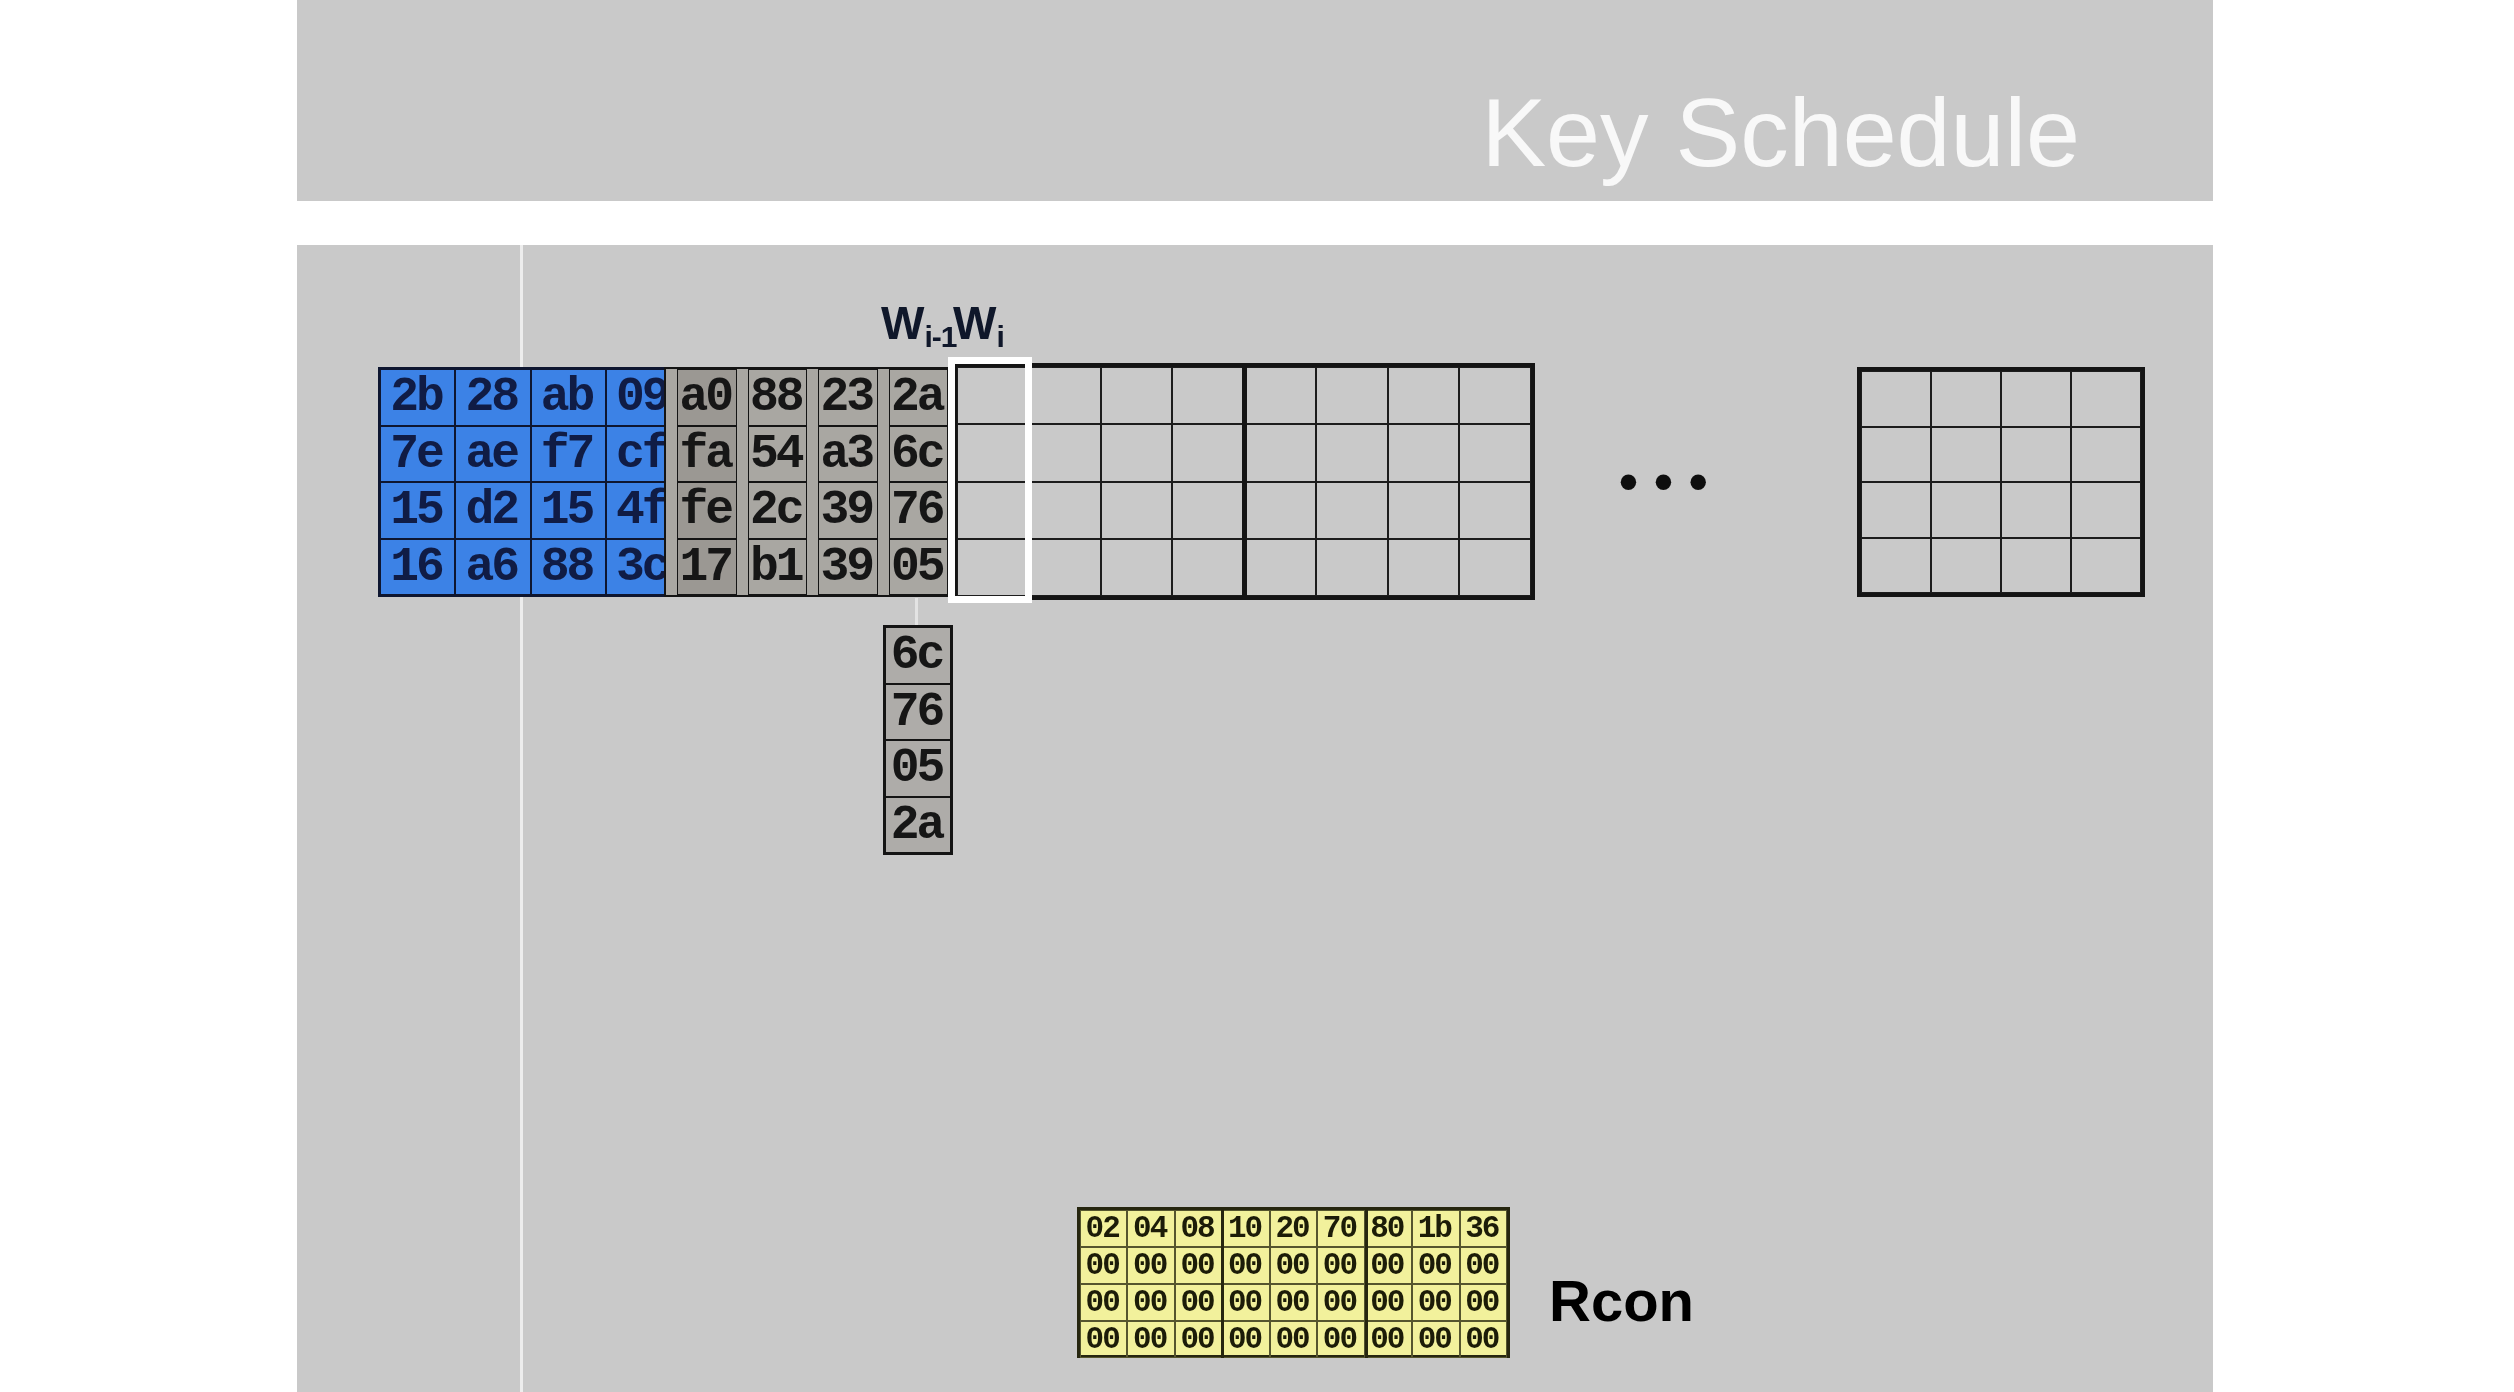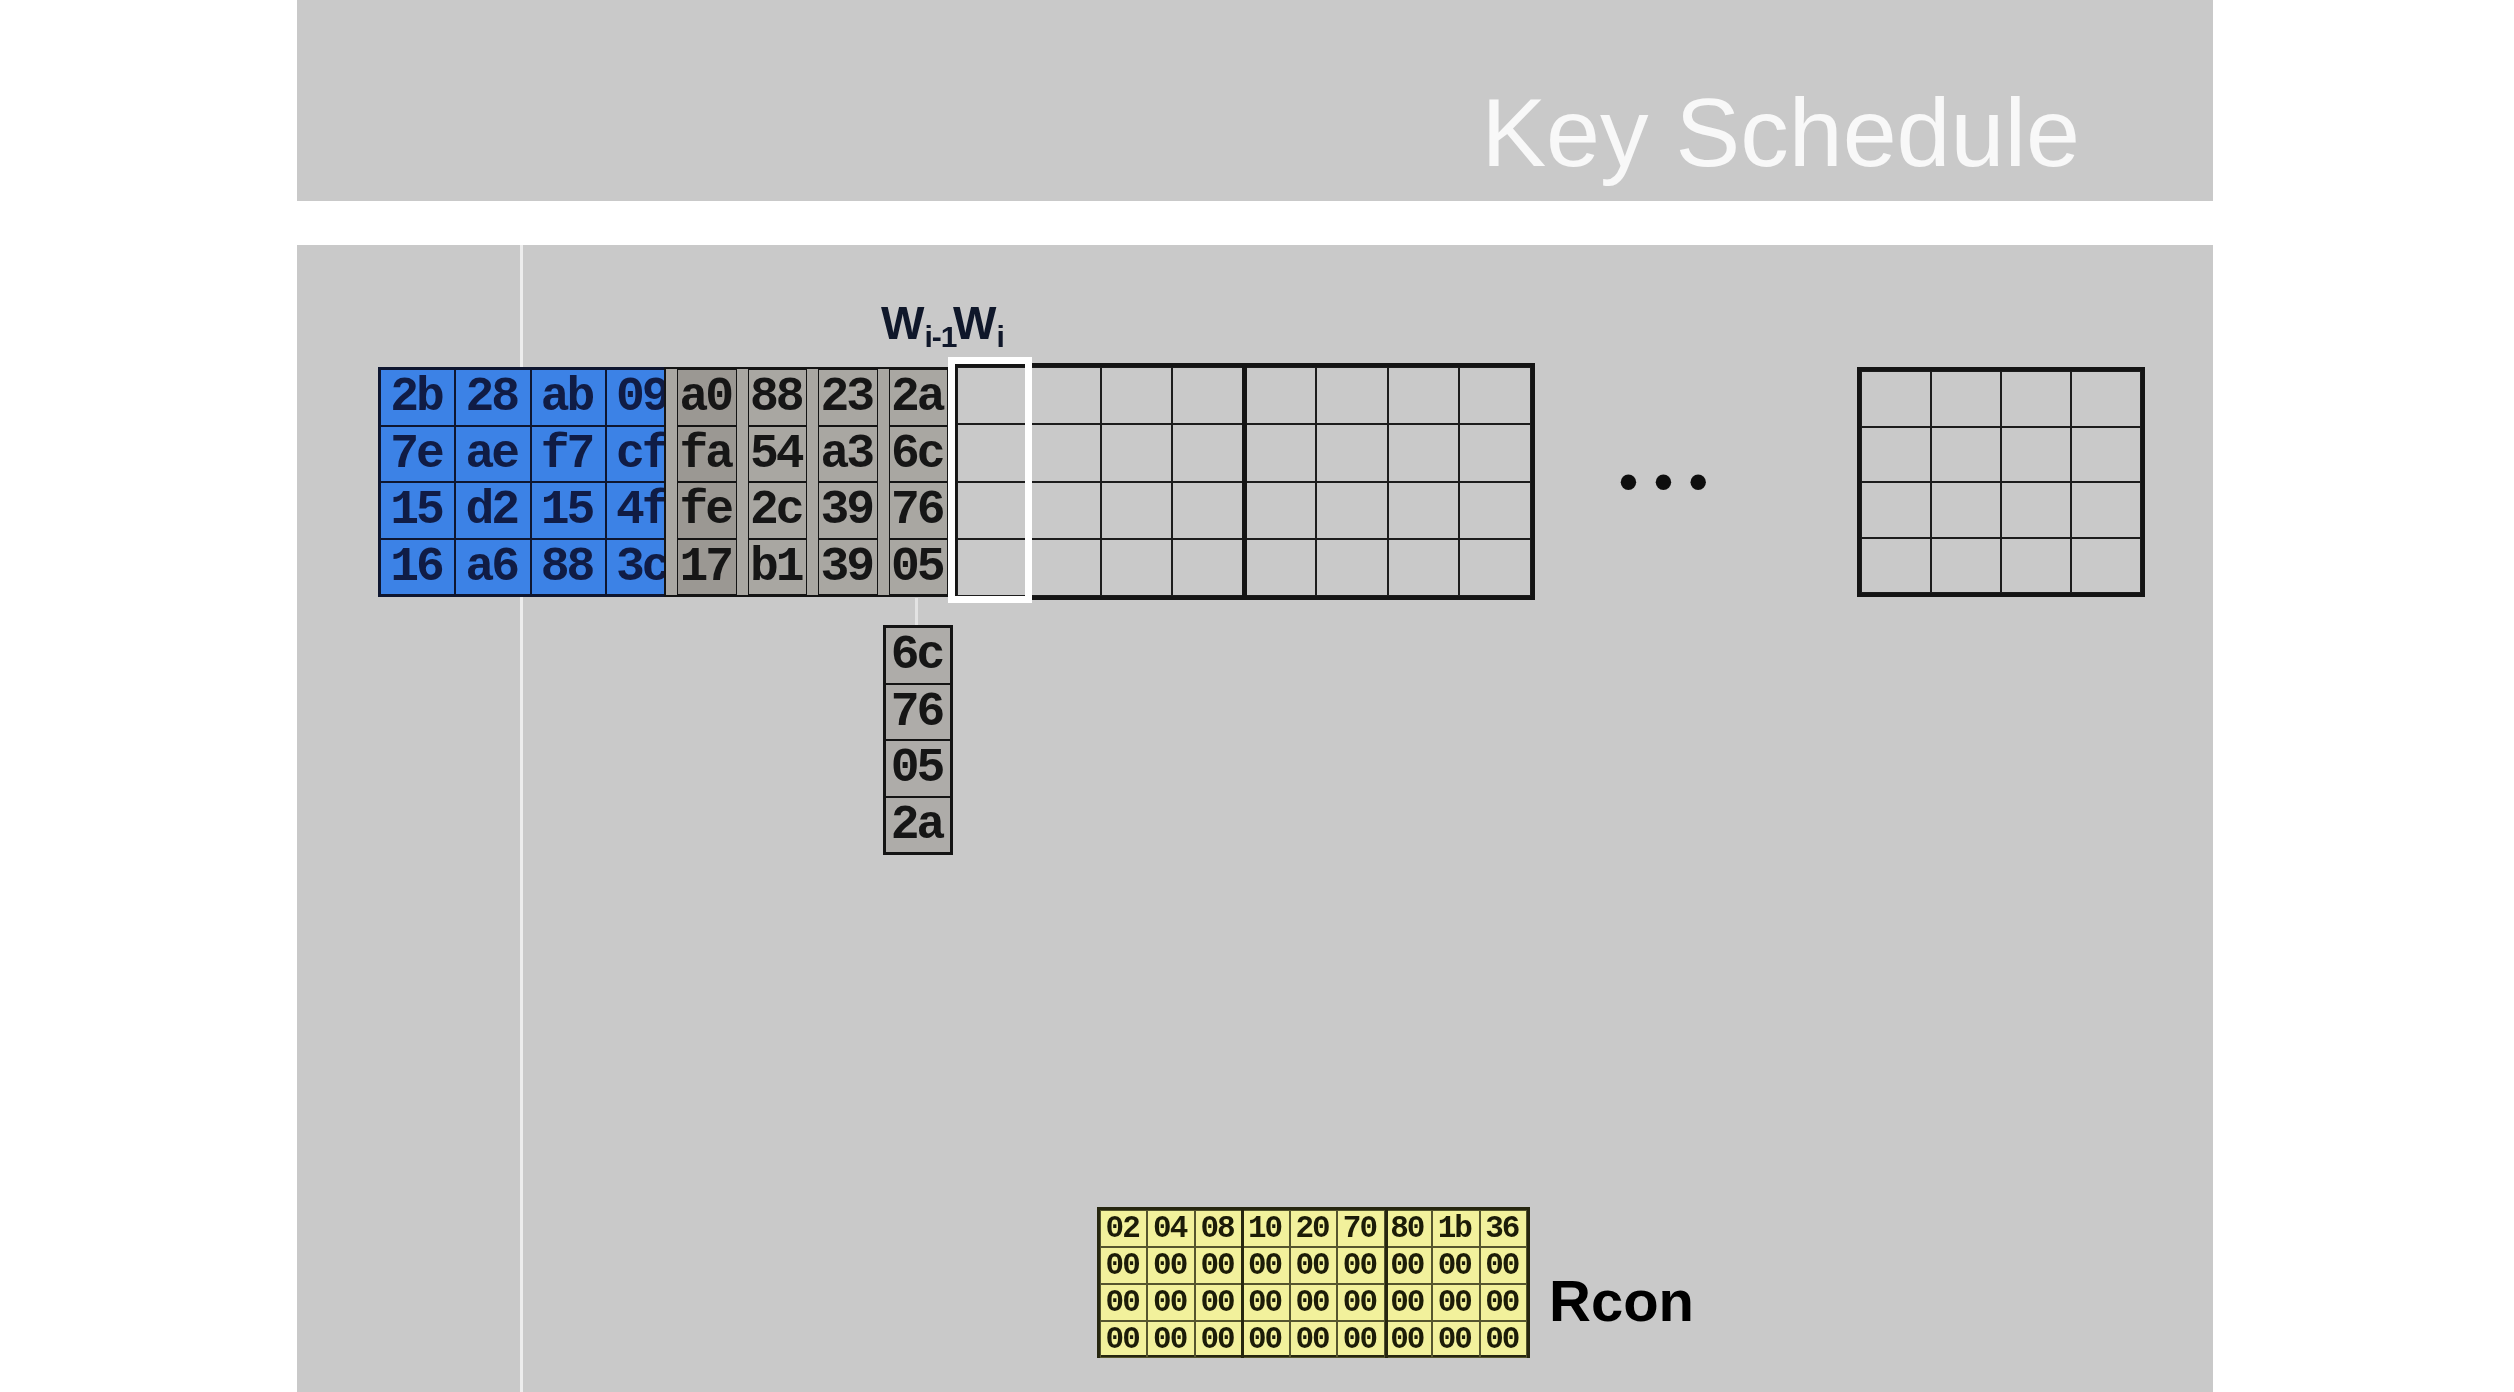--- a/index.html
+++ b/index.html
@@ -74,21 +74,21 @@
   
   #rotword-col{left:586px;top:380px;width:70px;height:230px;
     grid-template-columns:1fr;grid-template-rows:repeat(4,1fr);
     background:var(--rotword-gray,#aeaca9);border:2px solid #141414;}
   #rotword-col .cell{border:1.5px solid #141414;color:#161616;}
 
   #rotword-label{position:absolute;left:706px;top:460px;
     font-size:60px;font-weight:bold;color:#fdfdfd;}
 
   
-  #rcon-table{left:800px;top:962px;width:433px;height:151px;
+  #rcon-table{left:780px;top:962px;width:433px;height:151px;
     grid-template-columns:repeat(9,1fr);grid-template-rows:repeat(4,1fr);
     background:var(--rcon-yellow,#f2f19c);border:3px solid #26260f;}
   #rcon-table .cell{border:1px solid #55552e;color:#1c1c08;font-size:31px;letter-spacing:-2px;}
   #rcon-table .vsep{position:absolute;top:-3px;bottom:-3px;width:3px;background:#26260f;}
   #rcon-table .vsep.s1{left:141px;}
   #rcon-table .vsep.s2{left:285px;}
 
   #rcon-label{position:absolute;left:1252px;top:1022px;
     font-size:58px;font-weight:bold;color:#000000;}
 </style>

